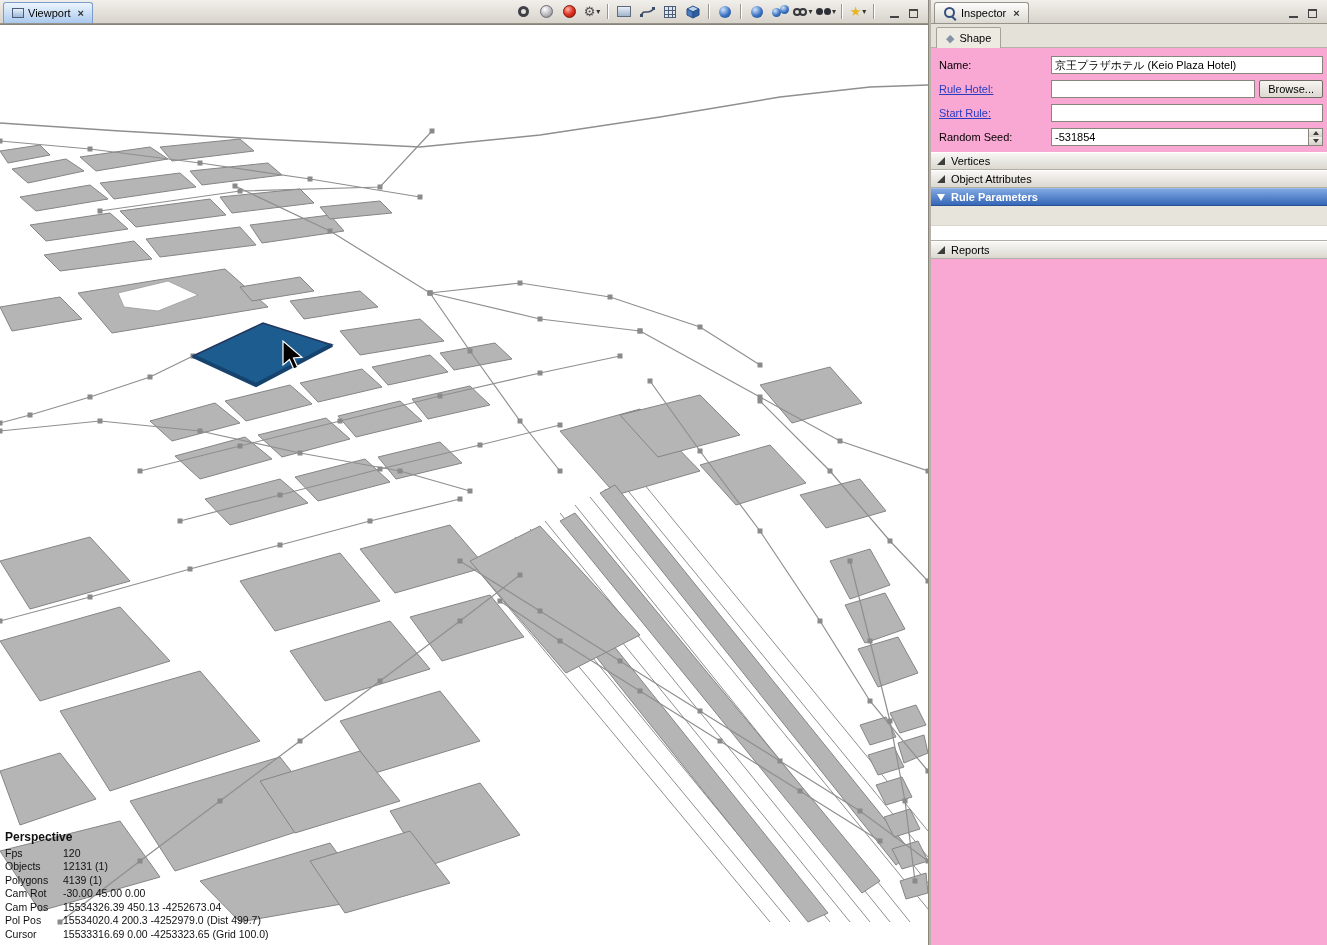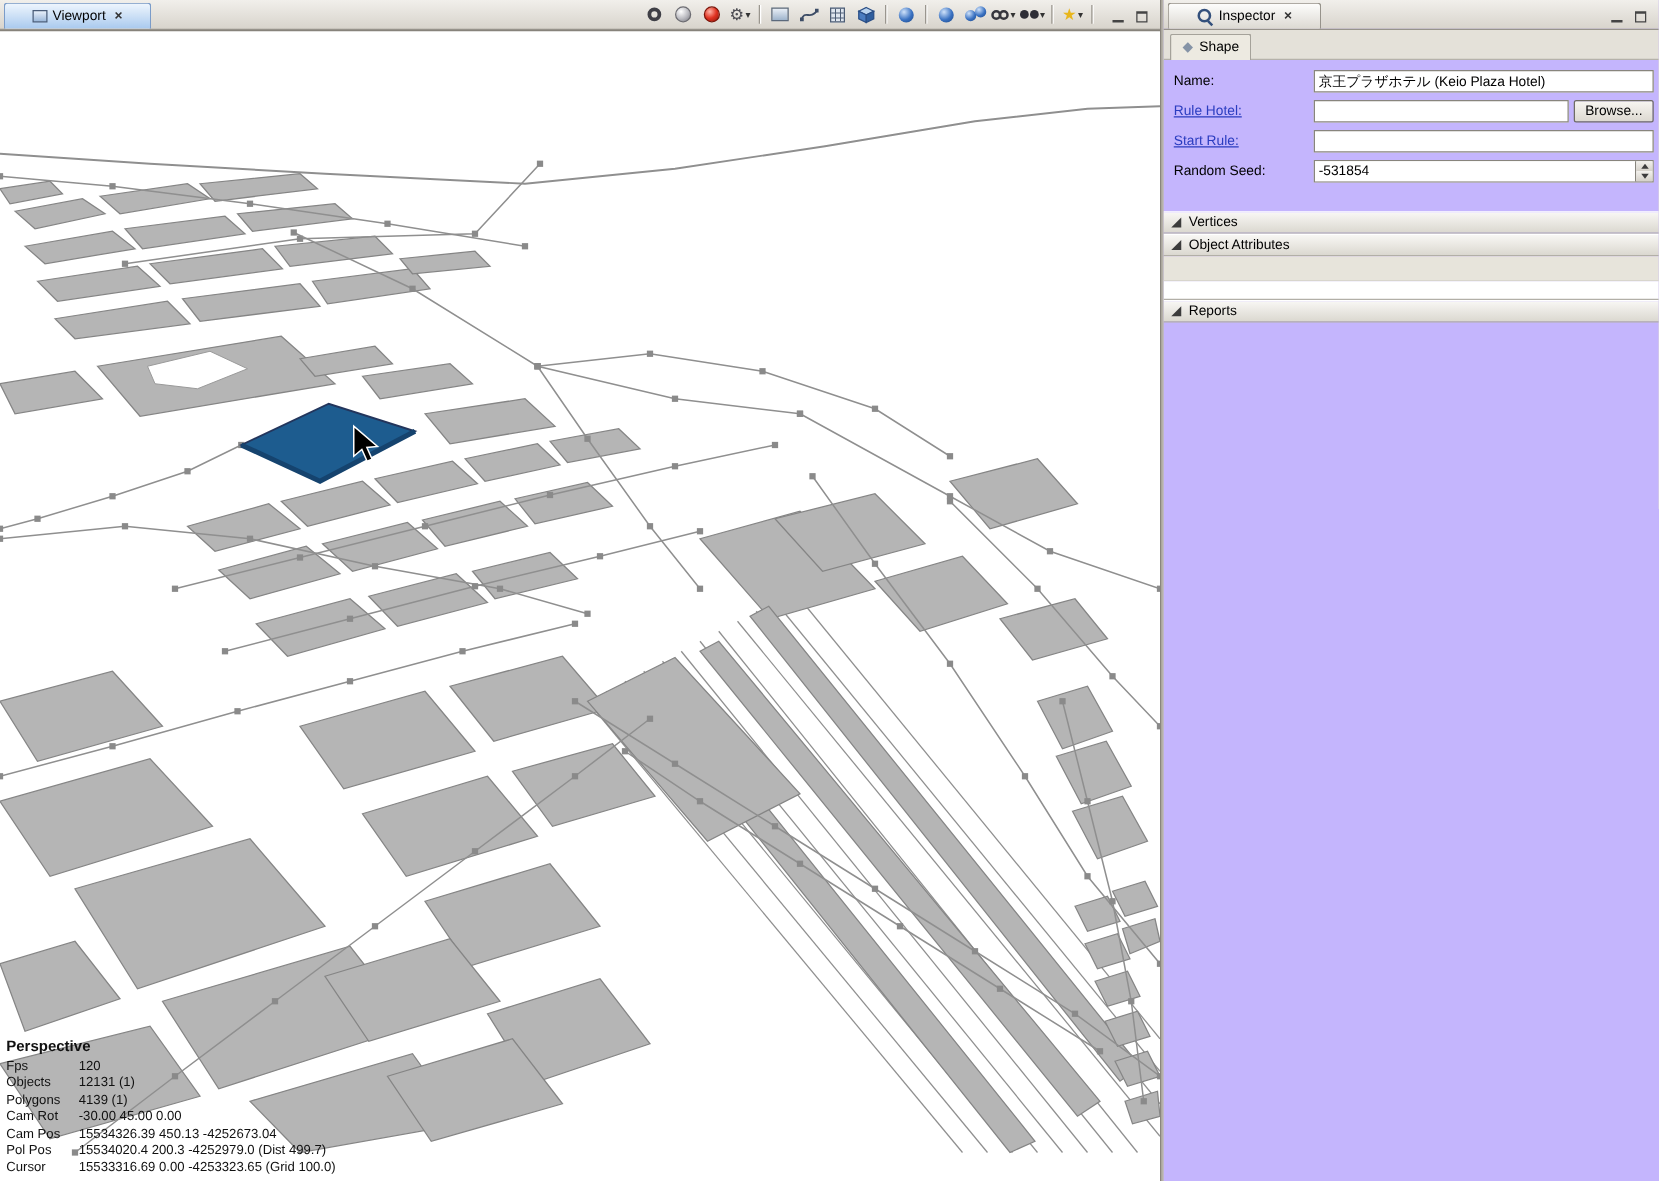--- a/index.html
+++ b/index.html
@@ -4,26 +4,26 @@
 <style>
   * { margin:0; padding:0; box-sizing:border-box; }
   html,body { width:1327px; height:945px; overflow:hidden; }
   body { font-family:"Liberation Sans", sans-serif; background:#d6d2ca; position:relative; }
   .app { position:relative; width:1327px; height:945px; }
 
   
   .left-pane  { position:absolute; left:0; top:0; width:928px; height:945px; }
   .divider    { position:absolute; left:928px; top:0; width:3px; height:945px;
                 background:#b6b2aa; border-left:1px solid #8a867e; }
-  .right-pane { position:absolute; left:931px; top:0; width:396px; height:945px; background:#c4b5fd; }
+  .right-pane { position:absolute; left:931px; top:0; width:396px; height:945px; background:#f9a8d4; }
 
   
   .tabstrip { height:24px; display:flex; align-items:flex-end;
               background:linear-gradient(#f1efeb,#d8d4cc); border-bottom:1px solid #97938b; }
-  .tab { display:flex; align-items:center; gap:4px; height:21px; padding:0 22px;
+  .tab { display:flex; align-items:center; gap:4px; height:21px; padding:0 8px;
          font-size:11px; border:1px solid #7b9cc9; border-bottom:none;
          border-radius:3px 3px 0 0; margin-left:3px; white-space:nowrap; }
   .tab.active   { background:linear-gradient(#eef5fd,#a9c9ee); }
   .tab.inactive { background:linear-gradient(#fdfdfc,#dcd9d2); border-color:#97938b; }
   .tab-close { font-size:11px; font-weight:bold; color:#333; margin-left:3px; }
   .vp-tab-icon { width:12px; height:10px; border:1px solid #4a5c78;
                  background:linear-gradient(#e8f0fa,#9cb8da); }
   .insp-icon { position:relative; width:14px; height:14px; }
   .insp-icon::before { content:''; position:absolute; left:1px; top:1px; width:7px; height:7px;
                        border:2px solid #33507c; border-radius:50%; }
@@ -75,21 +75,21 @@
   .srow { display:flex; }
   .slabel { width:58px; flex:none; }
 
   
   .shape-tabbar { height:24px; background:#e4e1d9; border-bottom:1px solid #b5b2aa;
                   display:flex; align-items:flex-end; padding-left:5px; }
   .shape-tab { display:flex; align-items:center; gap:5px; height:21px; padding:0 9px;
                background:#edeae1; border:1px solid #a5a29a; border-bottom:none;
                border-radius:2px 2px 0 0; font-size:11px; margin-bottom:-1px; position:relative; z-index:2; }
   .shape-glyph { color:#8593a6; font-size:11px; line-height:1; }
-  .form { padding:5px 0 20px 0; }
+  .form { padding:5px 0 3px 0; }
   .frow { display:flex; align-items:center; height:24px; padding:0 4px 0 8px; font-size:11px; }
   .flabel { width:112px; flex:none; }
   .flabel.link { color:#2a3cc0; text-decoration:underline; }
   .finput { flex:1; height:18px; border:1px solid #88857d; background:#fff;
             font:11px "Liberation Sans",sans-serif; padding:0 3px; min-width:0; }
   .finput.ro { background:#eceae2; }
   .browse { margin-left:4px; flex:none; font:11px "Liberation Sans",sans-serif; padding:2px 8px;
             background:linear-gradient(#f7f5f1,#ddd9d1); border:1px solid #6f6c65; border-radius:2px; }
   .spinwrap { flex:1; display:flex; border:1px solid #88857d; background:#fff; height:18px; }
   .spinwrap input { flex:1; border:none; outline:none; font:11px "Liberation Sans",sans-serif; padding:0 3px; min-width:0; }
@@ -483,20 +483,24 @@
 
     <div class="sections">
       <div class="sec-header">
         <span class="tri"></span>
         <span>Vertices</span>
       </div>
       <div class="sec-header">
         <span class="tri"></span>
         <span>Object Attributes</span>
       </div>
+      <div class="sec-header active">
+        <span class="tri-open"></span>
+        <span>Rule Parameters</span>
+      </div>
       <div class="params-empty"></div>
       <div class="params-row"></div>
       <div class="sec-header">
         <span class="tri"></span>
         <span>Reports</span>
       </div>
     </div>
   </div>
 </div>
 

